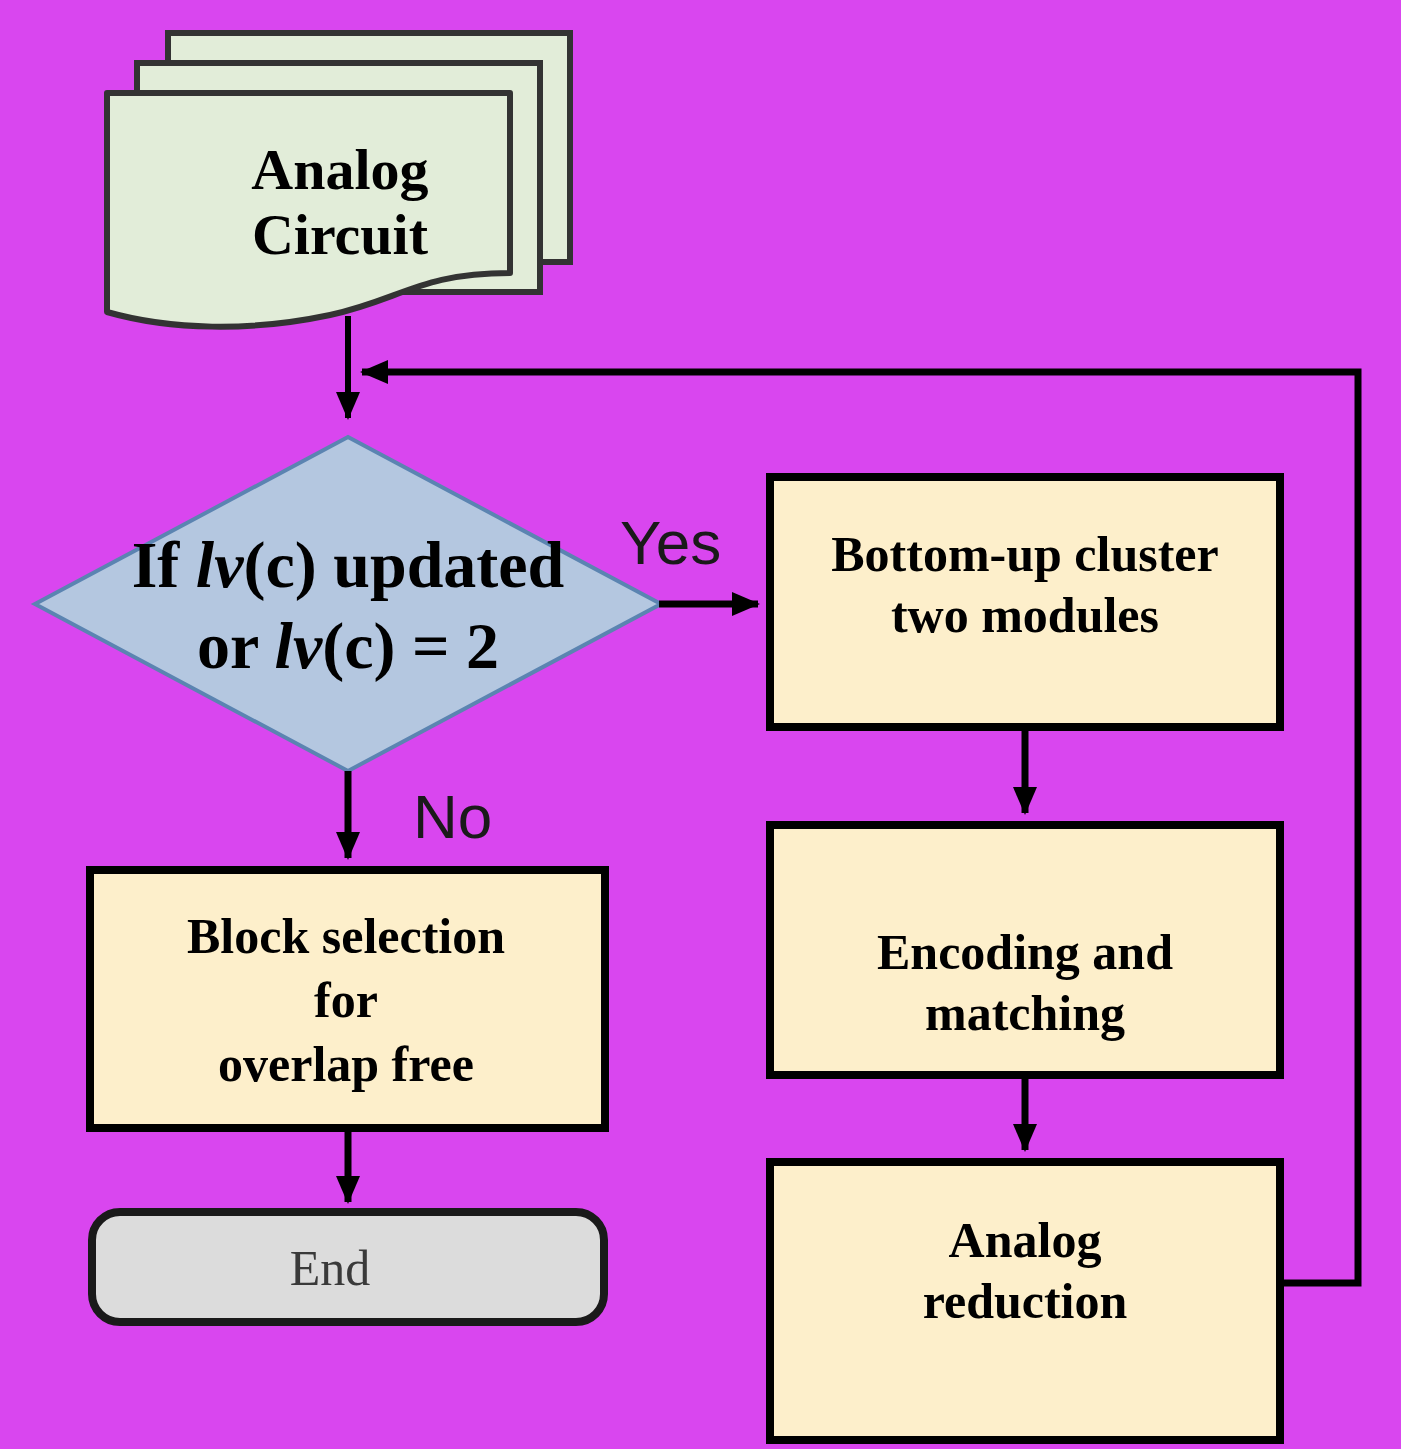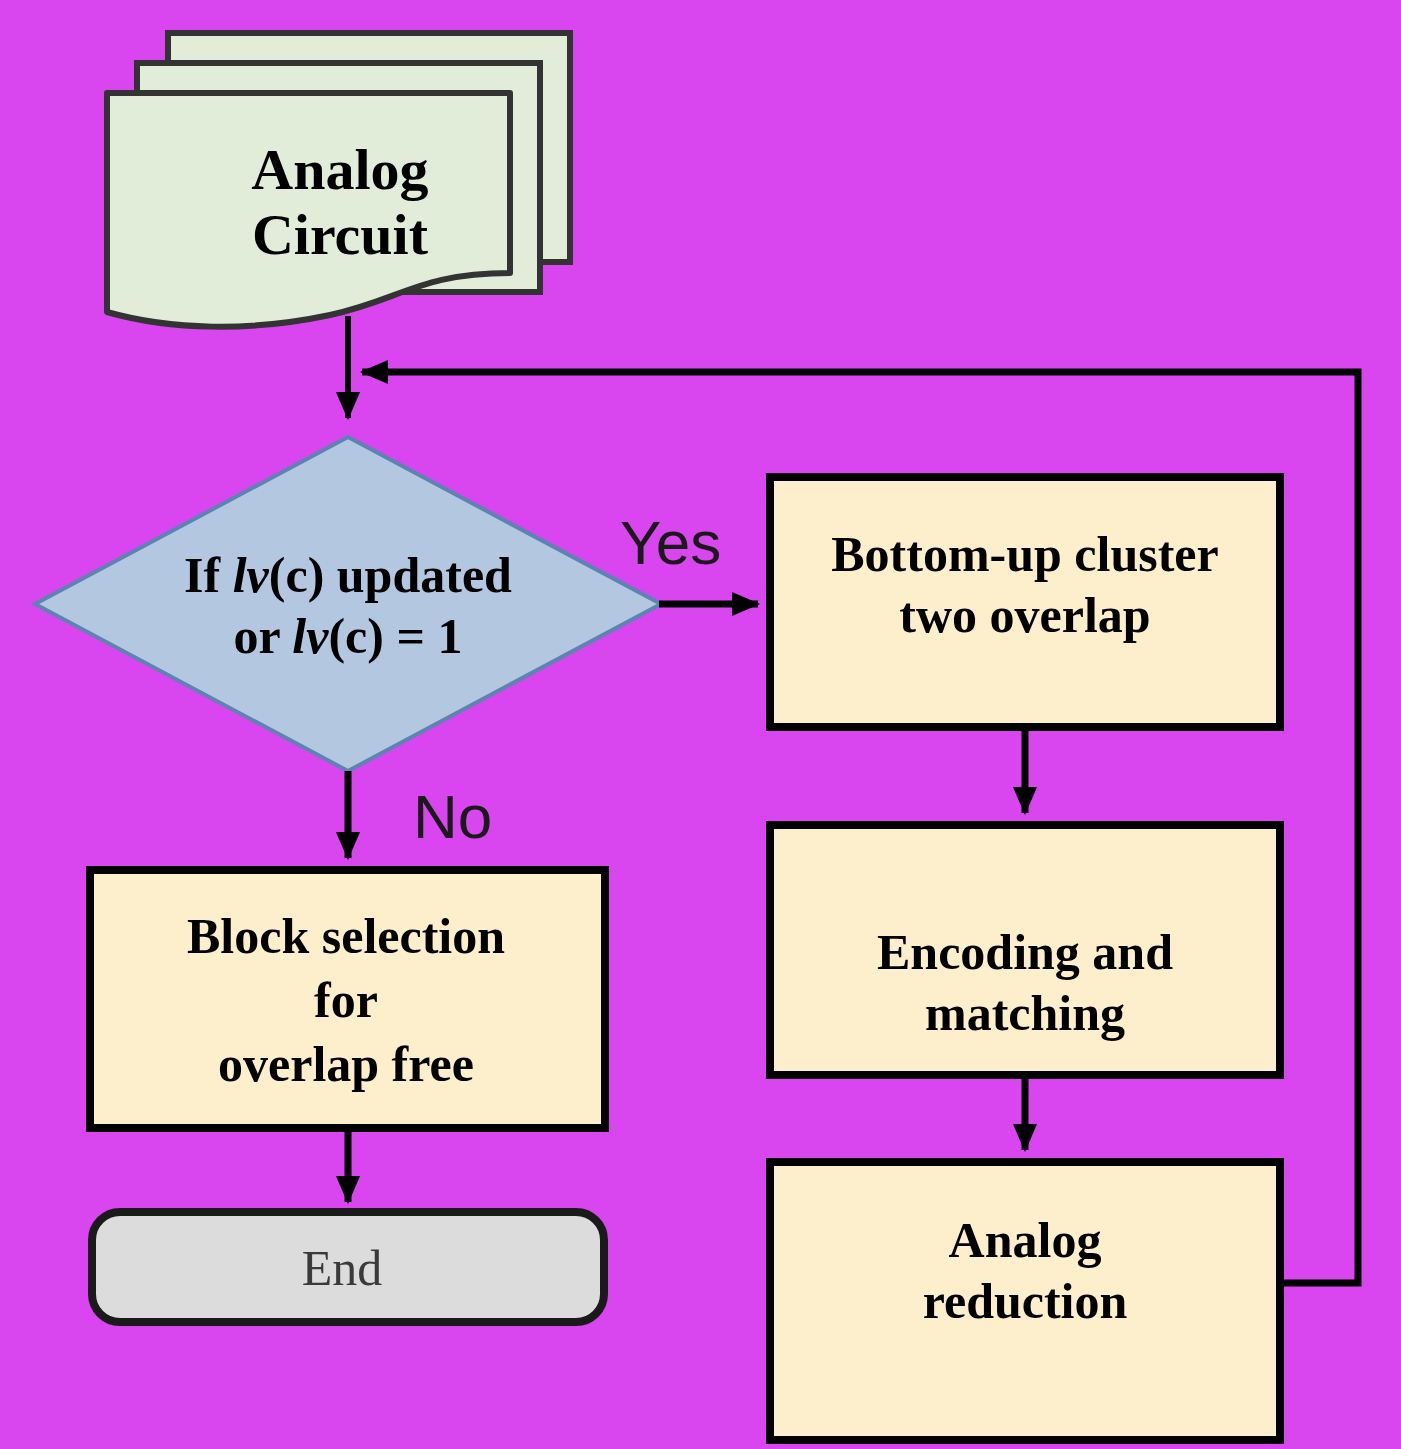--- a/index.html
+++ b/index.html
@@ -51,21 +51,21 @@
     width: 420px;
     height: 150px;
     font-size: 58px;
     line-height: 1.12;
   }
   .diamond-label {
     left: 78px;
     top: 536px;
     width: 540px;
     height: 140px;
-    font-size: 50px;
+    font-size: 66px;
     line-height: 1.22;
     flex-direction: column;
   }
   .diamond-label i {
     font-style: italic;
   }
   .box-cluster-label {
     left: 772px;
     top: 510px;
     width: 506px;
@@ -91,21 +91,21 @@
   }
   .box-selection-label {
     left: 92px;
     top: 890px;
     width: 508px;
     height: 220px;
     font-size: 50px;
     line-height: 1.28;
   }
   .end-label {
-    left: 88px;
+    left: 76px;
     top: 1222px;
     width: 508px;
     height: 92px;
     font-size: 50px;
     font-weight: 400;
     color: #3a3a3a;
   }
   .label-yes {
     left: 620px;
     top: 512px;
@@ -175,25 +175,25 @@
     <g>
       <rect x="92" y="1212" width="512" height="110" rx="28" ry="28" fill="#dcdcdc" stroke="#1a1a1a" stroke-width="8"></rect>
     </g>
   </svg>
 
   <div class="node-label doc-label">Analog
 Circuit</div>
 
   <div class="node-label diamond-label">
     <div><span>If  </span><i>lv</i><span>(c) updated</span></div>
-    <div><span>or </span><i>lv</i><span>(c) = 1</span></div>
+    <div><span>or </span><i>lv</i><span>(c) = 2</span></div>
   </div>
 
   <div class="node-label box-cluster-label">Bottom-up cluster
-two overlap</div>
+two modules</div>
 
   <div class="node-label box-encoding-label">Encoding and
 matching</div>
 
   <div class="node-label box-reduction-label">Analog
 reduction</div>
 
   <div class="node-label box-selection-label">Block selection
 for
 overlap  free</div>

